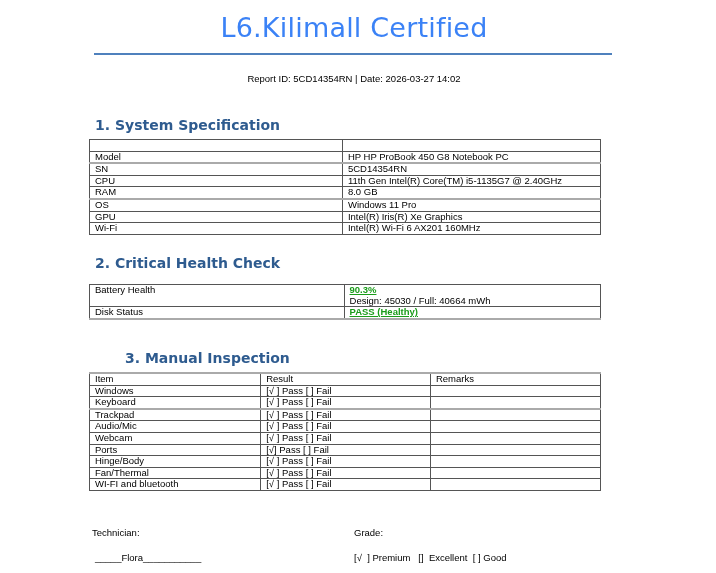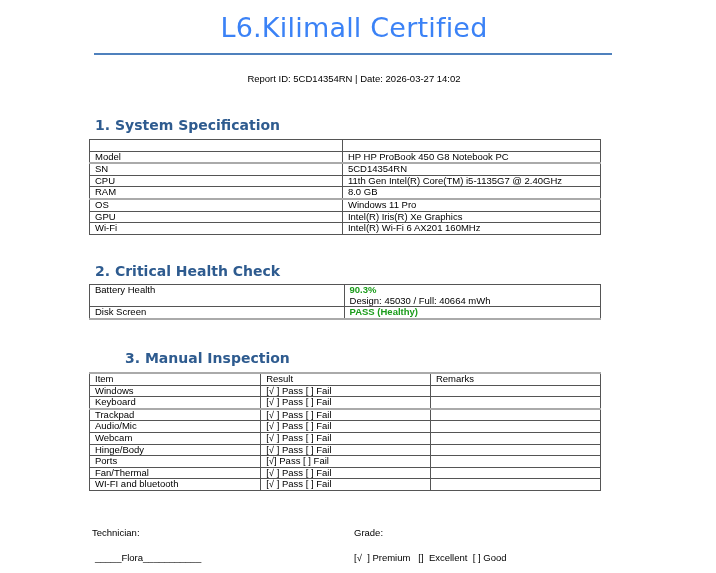--- a/index.html
+++ b/index.html
@@ -9,21 +9,21 @@
            font-family: "DejaVu Sans", sans-serif; font-size: 27px; color: #3b82f6;
            letter-spacing: 0.2px; }
   .title-rule { position: absolute; left: 94px; width: 518px; top: 53px; height: 2px; background: #4f81bd; }
   .report-line { position: absolute; left: 0; width: 708px; top: 73px; text-align: center; font-size: 9.5px; }
   .section-h { position: absolute; left: 95px; font-family: "DejaVu Sans", sans-serif;
                font-weight: bold; font-size: 14px; color: #2e5b8f; }
   table { position: absolute; left: 89px; width: 512px; border-collapse: collapse; font-size: 9.5px; }
   td { border: 1px solid #555; padding: 0 5px; height: 10.6px; line-height: 10.6px; vertical-align: top; white-space: nowrap; }
   tr.thick-top td { border-top: 2px solid #aaa; margin-left: 20px; }
   .green { color: #1a9c1a; }
-  .green.bold { font-weight: bold; }
+  .green.bold { font-weight: bold; text-decoration: underline; }
   .footer-label { position: absolute; font-size: 9.5px; }
 </style>
 </head>
 <body>
 
 <div class="title">L6.Kilimall Certified</div>
 <div class="title-rule"></div>
 <div class="report-line">Report ID: 5CD14354RN | Date: 2026-03-27 14:02</div>
 
 <div class="section-h" style="top:117px;">1. System Specification</div>
@@ -61,36 +61,36 @@
     <td>GPU</td>
     <td>Intel(R) Iris(R) Xe Graphics</td>
   </tr>
   <tr>
     <td>Wi-Fi</td>
     <td>Intel(R) Wi-Fi 6 AX201 160MHz</td>
   </tr>
 </tbody>
   </table>
 
-<div class="section-h" style="top:263px;text-align:right;">2. Critical Health Check</div>
+<div class="section-h" style="top:255px;text-align:right;">2. Critical Health Check</div>
 <table style="top:284px;">
   <colgroup>
       <col style="width:259px">
       <col style="width:259px">
     </colgroup>
   <tbody>
       <tr>
     <td style="height:21px;">Battery Health</td>
     <td style="height:21px;">
       <div class="green bold">90.3%</div>
       <div>Design: 45030 / Full: 40664 mWh</div>
     </td>
   </tr>
   <tr>
-    <td style="border-bottom:2px solid #aaa;">Disk Screen</td>
+    <td style="border-bottom:2px solid #aaa;">Disk Status</td>
     <td class="green bold" style="border-bottom:2px solid #aaa;">PASS (Healthy)</td>
   </tr>
 </tbody>
   </table>
 
 <div class="section-h" style="top:350px;margin-left:30px;">3. Manual Inspection</div>
 <table style="top:372px;">
   <colgroup>
       <col style="width:173px">
       <col style="width:172px">
@@ -121,27 +121,27 @@
     <td>Audio/Mic</td>
     <td>[√ ] Pass  [ ] Fail</td>
     <td></td>
   </tr>
   <tr>
     <td>Webcam</td>
     <td>[√ ] Pass  [ ] Fail</td>
     <td></td>
   </tr>
   <tr>
-    <td>Hinge/Body</td>
-    <td>[√ ] Pass  [ ] Fail</td>
+    <td>Ports</td>
+    <td>[√] Pass  [ ] Fail</td>
     <td></td>
   </tr>
   <tr>
-    <td>Ports</td>
-    <td>[√] Pass  [ ] Fail</td>
+    <td>Hinge/Body</td>
+    <td>[√ ] Pass  [ ] Fail</td>
     <td></td>
   </tr>
   <tr>
     <td>Fan/Thermal</td>
     <td>[√ ] Pass  [ ] Fail</td>
     <td></td>
   </tr>
   <tr>
     <td>WI-FI and bluetooth</td>
     <td>[√ ] Pass  [ ] Fail</td>

